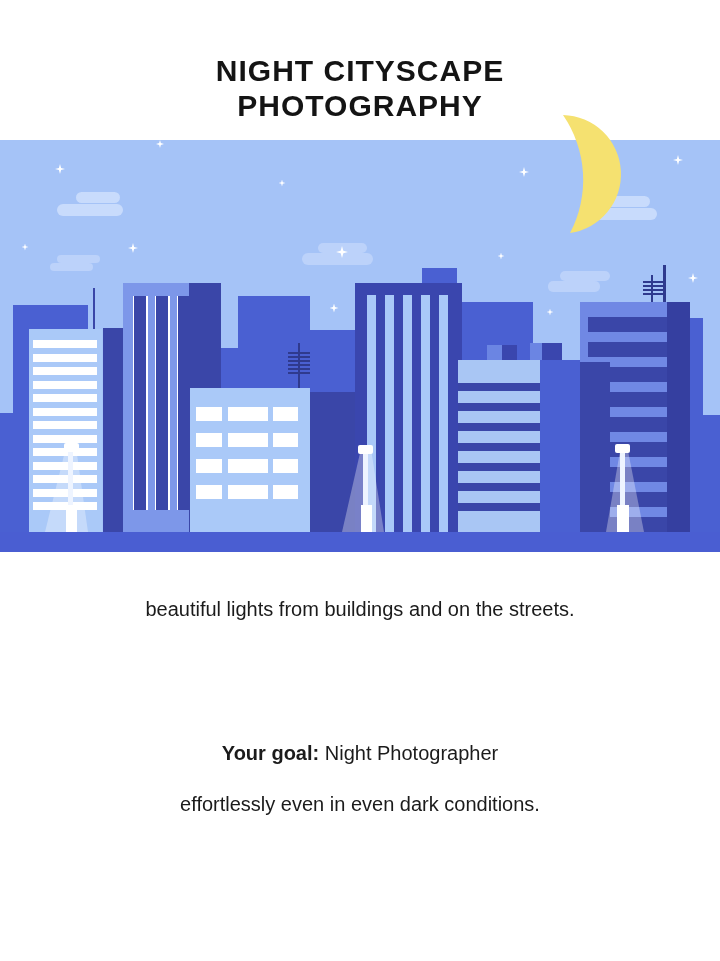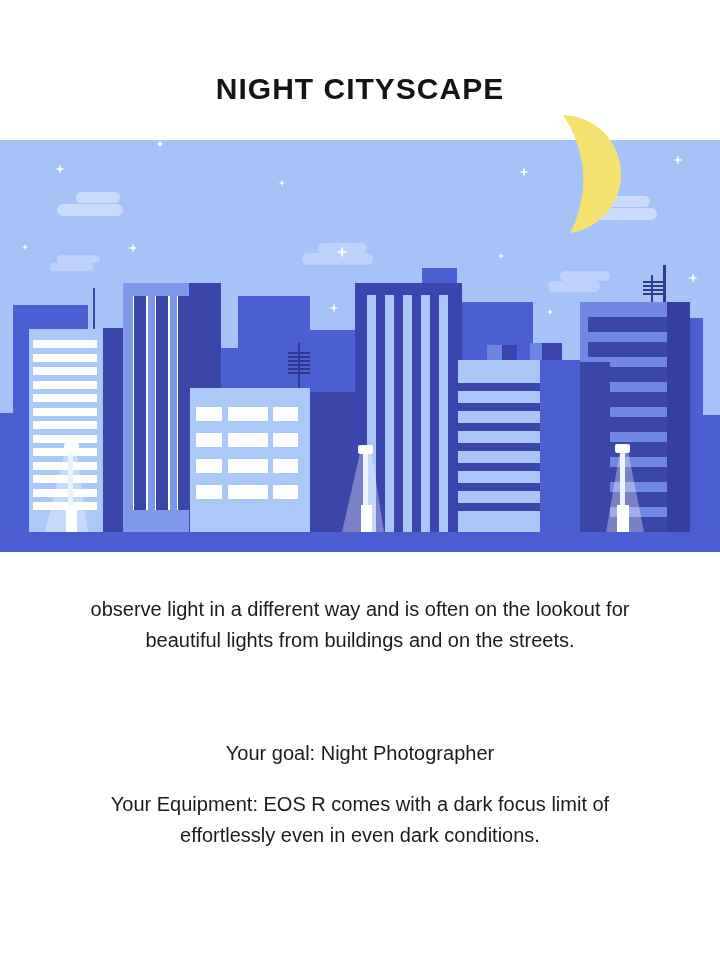--- a/index.html
+++ b/index.html
@@ -23,31 +23,32 @@
     color:#141414;
     text-align:center;
   }
   #scene{position:absolute;left:0;top:0;width:720px;height:961px;z-index:1;pointer-events:none;}
   #moon-svg{position:absolute;left:0;top:0;z-index:2;pointer-events:none;}
   .text-section{
     position:absolute;left:0;width:720px;
     text-align:center;color:#1b1b1b;
     font-size:20px;line-height:31px;z-index:3;
   }
-  .text-section .b{font-weight:400;margin-top:39px;}
+  .text-section .b{font-weight:700;margin-top:39px;}
   .line{display:block;}
   #intro{top:594px;}
   #goal{top:738px;}
   #equipment{top:789px;}
 </style>
 </head>
 <body>
 
 <header class="title-block">
   <div class="title-line">NIGHT CITYSCAPE</div>
+  <div class="title-line">PHOTOGRAPHY</div>
 </header>
 
 <div id="scene">
     <div style="position: absolute; left: 0px; top: 140px; width: 720px; height: 412px; background: rgb(165, 195, 247);"></div>
     <div style="position: absolute; left: 76px; top: 192px; width: 44px; height: 11px; background: rgb(200, 219, 252); border-radius: 6px;"></div>
     <div style="position: absolute; left: 57px; top: 204px; width: 66px; height: 12px; background: rgb(200, 219, 252); border-radius: 6px;"></div>
     <div style="position: absolute; left: 57px; top: 255px; width: 43px; height: 8px; background: rgb(188, 210, 250); border-radius: 4px;"></div>
     <div style="position: absolute; left: 50px; top: 263px; width: 43px; height: 8px; background: rgb(188, 210, 250); border-radius: 4px;"></div>
     <div style="position: absolute; left: 318px; top: 243px; width: 49px; height: 10px; background: rgb(188, 210, 250); border-radius: 5px;"></div>
     <div style="position: absolute; left: 302px; top: 253px; width: 71px; height: 12px; background: rgb(188, 210, 250); border-radius: 6px;"></div>
@@ -174,24 +175,22 @@
     <div style="position: absolute; left: 329.5px; top: 303.5px; width: 9px; height: 9px; background: rgb(255, 255, 255); clip-path: polygon(50% 0%, 61% 39%, 100% 50%, 61% 61%, 50% 100%, 39% 61%, 0% 50%, 39% 39%);"></div>
     <div style="position: absolute; left: 546.5px; top: 308.5px; width: 7px; height: 7px; background: rgb(255, 255, 255); clip-path: polygon(50% 0%, 61% 39%, 100% 50%, 61% 61%, 50% 100%, 39% 61%, 0% 50%, 39% 39%);"></div>
     <div style="position: absolute; left: 688px; top: 273px; width: 10px; height: 10px; background: rgb(255, 255, 255); clip-path: polygon(50% 0%, 61% 39%, 100% 50%, 61% 61%, 50% 100%, 39% 61%, 0% 50%, 39% 39%);"></div>
   </div>
 
 <svg id="moon-svg" width="720" height="300" viewBox="0 0 720 300">
   <path d="M563,115 A59.3,59.3 0 0 1 570,233 A114,114 0 0 0 563,115 Z" fill="#f5e170"></path>
 </svg>
 
 <section class="text-section" id="intro">
-  <span class="line">observe light in a different way and is often on the lookout for</span>
   <span class="line">beautiful lights from buildings and on the streets.</span>
 </section>
 
 <section class="text-section" id="goal">
   <span class="b">Your goal:</span><span> Night Photographer</span>
 </section>
 
 <section class="text-section" id="equipment">
-  <span class="line"><span class="b">Your Equipment:</span><span> EOS R comes with a dark focus limit of</span></span>
   <span class="line">effortlessly even in even dark conditions.</span>
 </section>
 
 </body></html>

